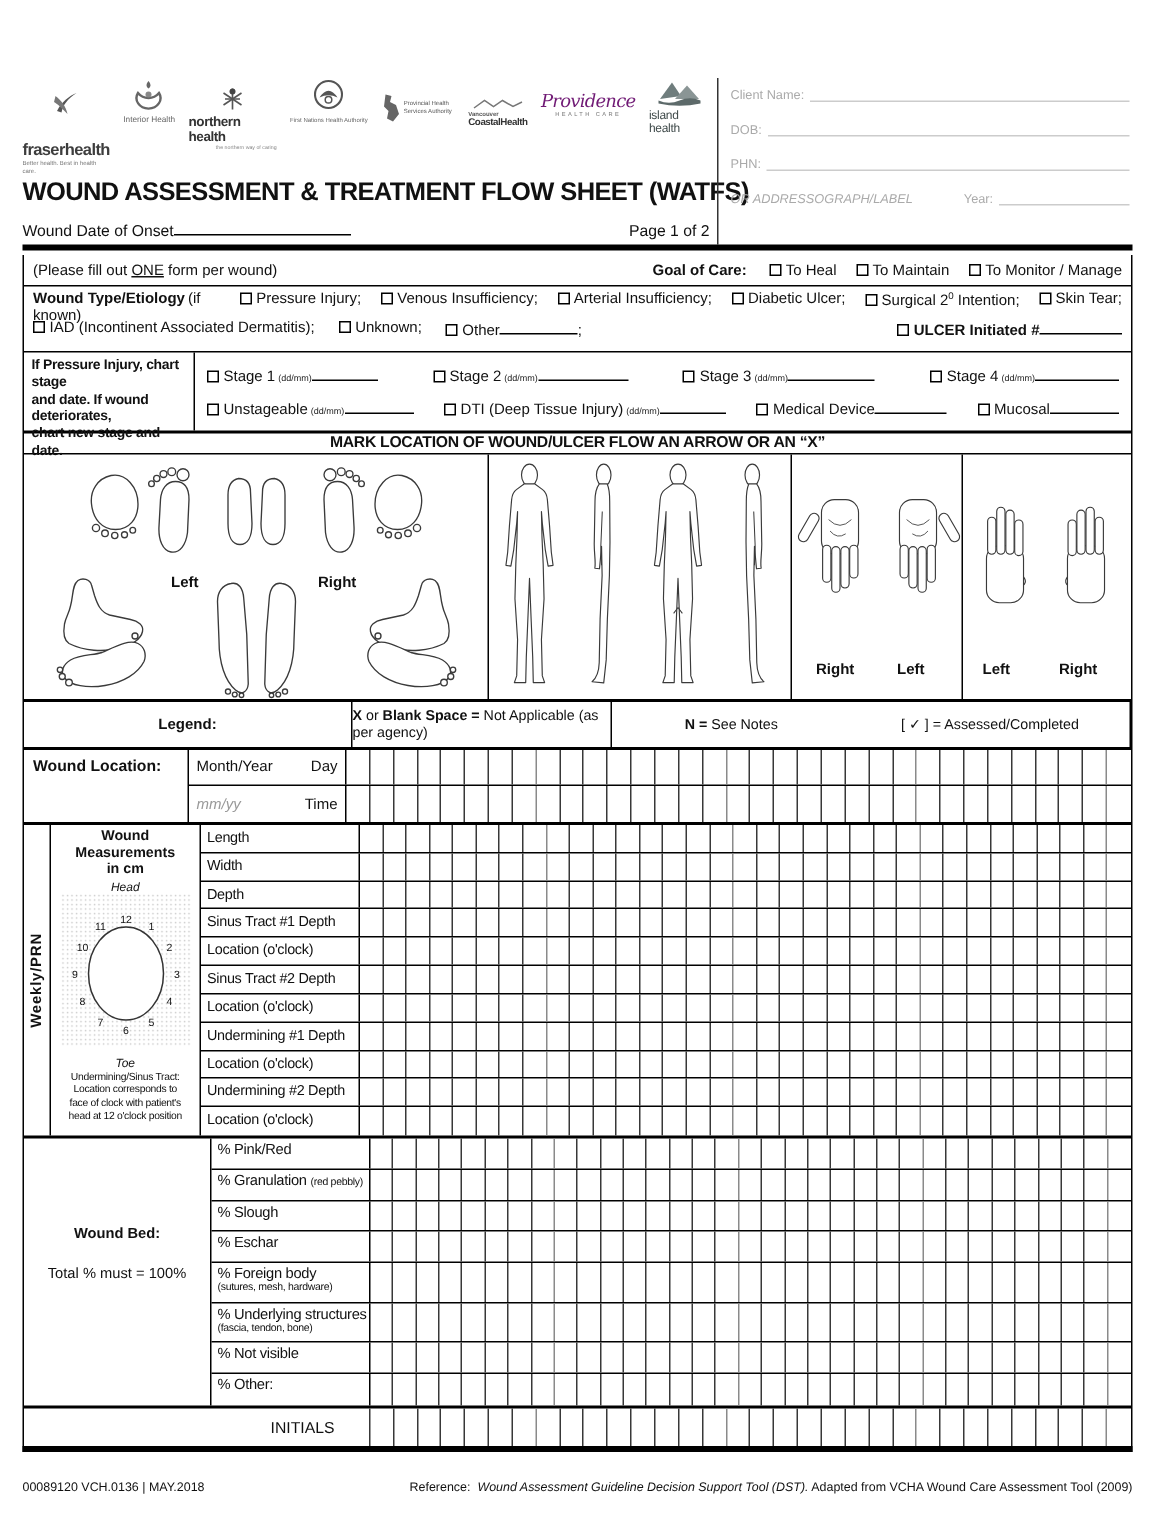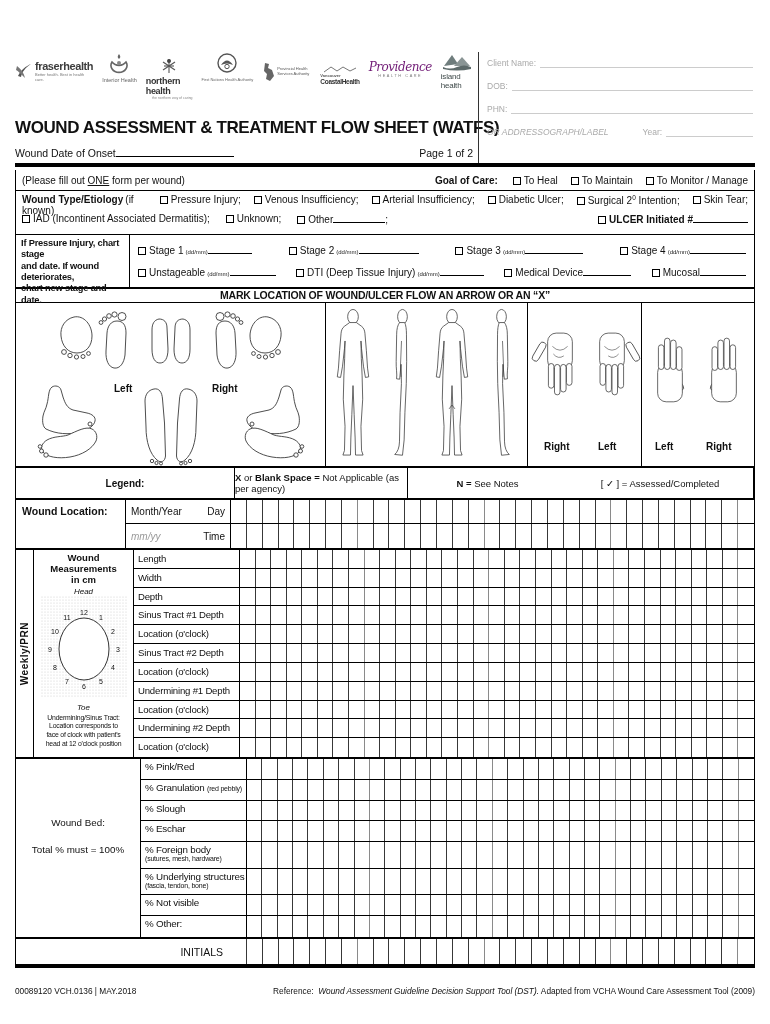--- a/index.html
+++ b/index.html
@@ -5,21 +5,21 @@
   * { margin:0; padding:0; box-sizing:border-box; }
   html,body { background:#fff; }
   body { font-family:"Liberation Sans", sans-serif; color:#111; }
   .page { position:relative; width:770px; height:1024px; background:#fff; overflow:hidden; }
 
   
   .header-left { position:absolute; left:15px; top:52px; width:458px; }
   .logos { display:flex; align-items:flex-start; gap:9px; height:58px; }
   .logo { display:flex; flex-direction:column; align-items:center; justify-content:flex-start; color:#4a4a4a; }
   .logo svg { display:block; }
-  .lg-fraser { flex-direction:row; align-items:center; gap:2px; margin-top:8px; }
+  .lg-fraser { flex-direction:column; align-items:center; gap:16px; margin-top:8px; }
   .lg-fraser .lg-txt { display:flex; flex-direction:column; }
   .lg-fraser .lg-name { font-weight:bold; font-size:11px; color:#3d3d3d; letter-spacing:-0.4px; }
   .lg-fraser .lg-tag { font-size:4px; color:#777; }
   .lg-small-name { font-size:5.5px; color:#666; margin-top:1px; white-space:nowrap; }
   .lg-north { margin-top:4px; }
   .lg-north .lg-name { font-weight:bold; font-size:9px; color:#333; letter-spacing:-0.3px; }
   .lg-north .lg-tag { font-size:3.5px; color:#888; align-self:flex-end; }
   .lg-phsa { flex-direction:row; gap:2px; margin-top:10px; }
   .lg-phsa .lg-name { font-size:4px; color:#555; width:34px; line-height:1.15; }
   .lg-vch { margin-top:14px; }
@@ -104,21 +104,21 @@
   .mi-head,.mi-toe { font-style:italic; font-size:8px; margin-top:1px; }
   .mi-note { font-size:6.9px; line-height:1.25; margin-top:2px; letter-spacing:-0.2px; }
   .clockwrap { margin:0 auto; width:92px; }
   .meas-rows { flex:1; display:flex; flex-direction:column; }
   .mrow { display:flex; height:19px; border-bottom:1px solid #000; }
   .mrow:last-child { border-bottom:none; }
   .mlabel { width:106px; border-right:1px solid #000; font-size:9.6px; padding:3px 0 0 4px; white-space:nowrap; letter-spacing:-0.2px; }
 
   .sec-bed { height:180px; border-bottom:2.5px solid #000; display:flex; }
   .bed-left { width:125px; border-right:1px solid #000; text-align:center; padding-top:58px; font-size:9.8px; }
-  .bed-left .bl1 { font-weight:normal; }
+  .bed-left .bl1 { font-weight:bold; }
   .bed-left .bl2 { margin-top:16px; }
   .bed-rows { flex:1; display:flex; flex-direction:column; }
   .bedrow { display:flex; border-bottom:1px solid #000; }
   .bedrow:last-child { border-bottom:none; }
   .bh21 { height:21px; } .bh27 { height:27px; }
   .blabel { width:106px; border-right:1px solid #000; font-size:9.8px; padding:3px 0 0 4px; white-space:nowrap; letter-spacing:-0.2px; line-height:1.05; }
   .bsub { font-size:7px; display:block; }
   .bsub-in { font-size:7px; }
 
   .r-initials { height:25px; display:flex; }

